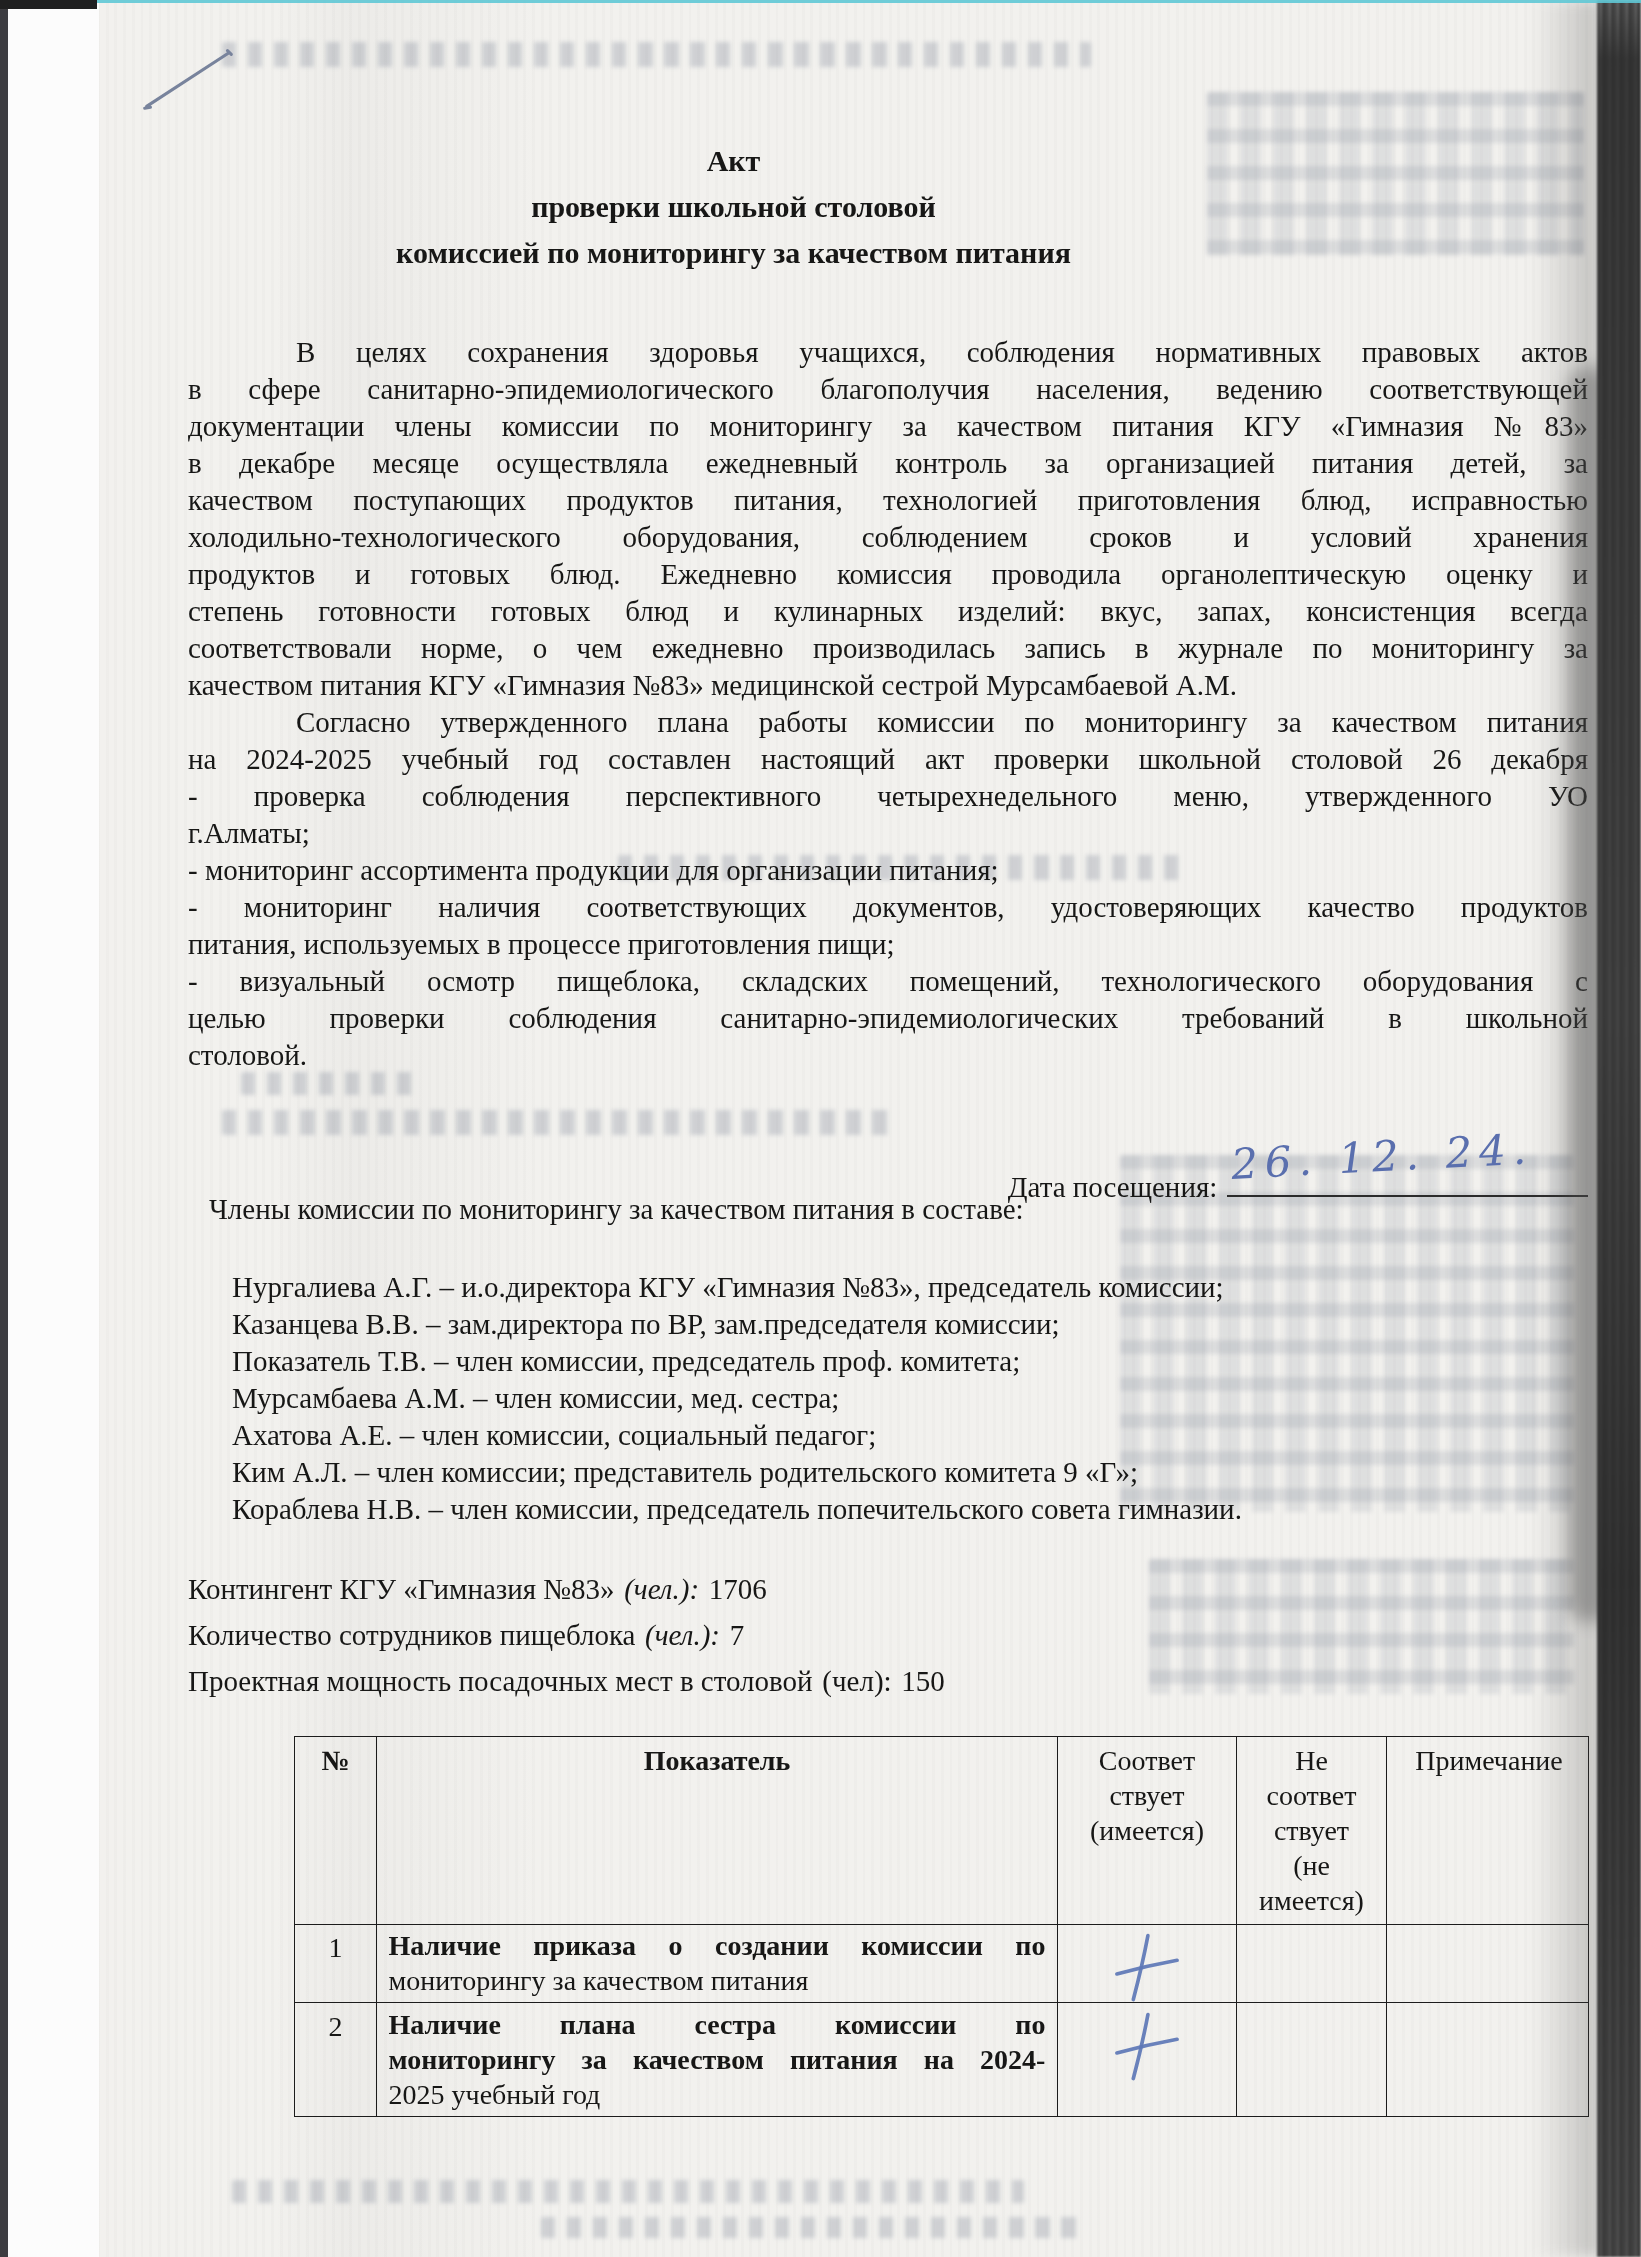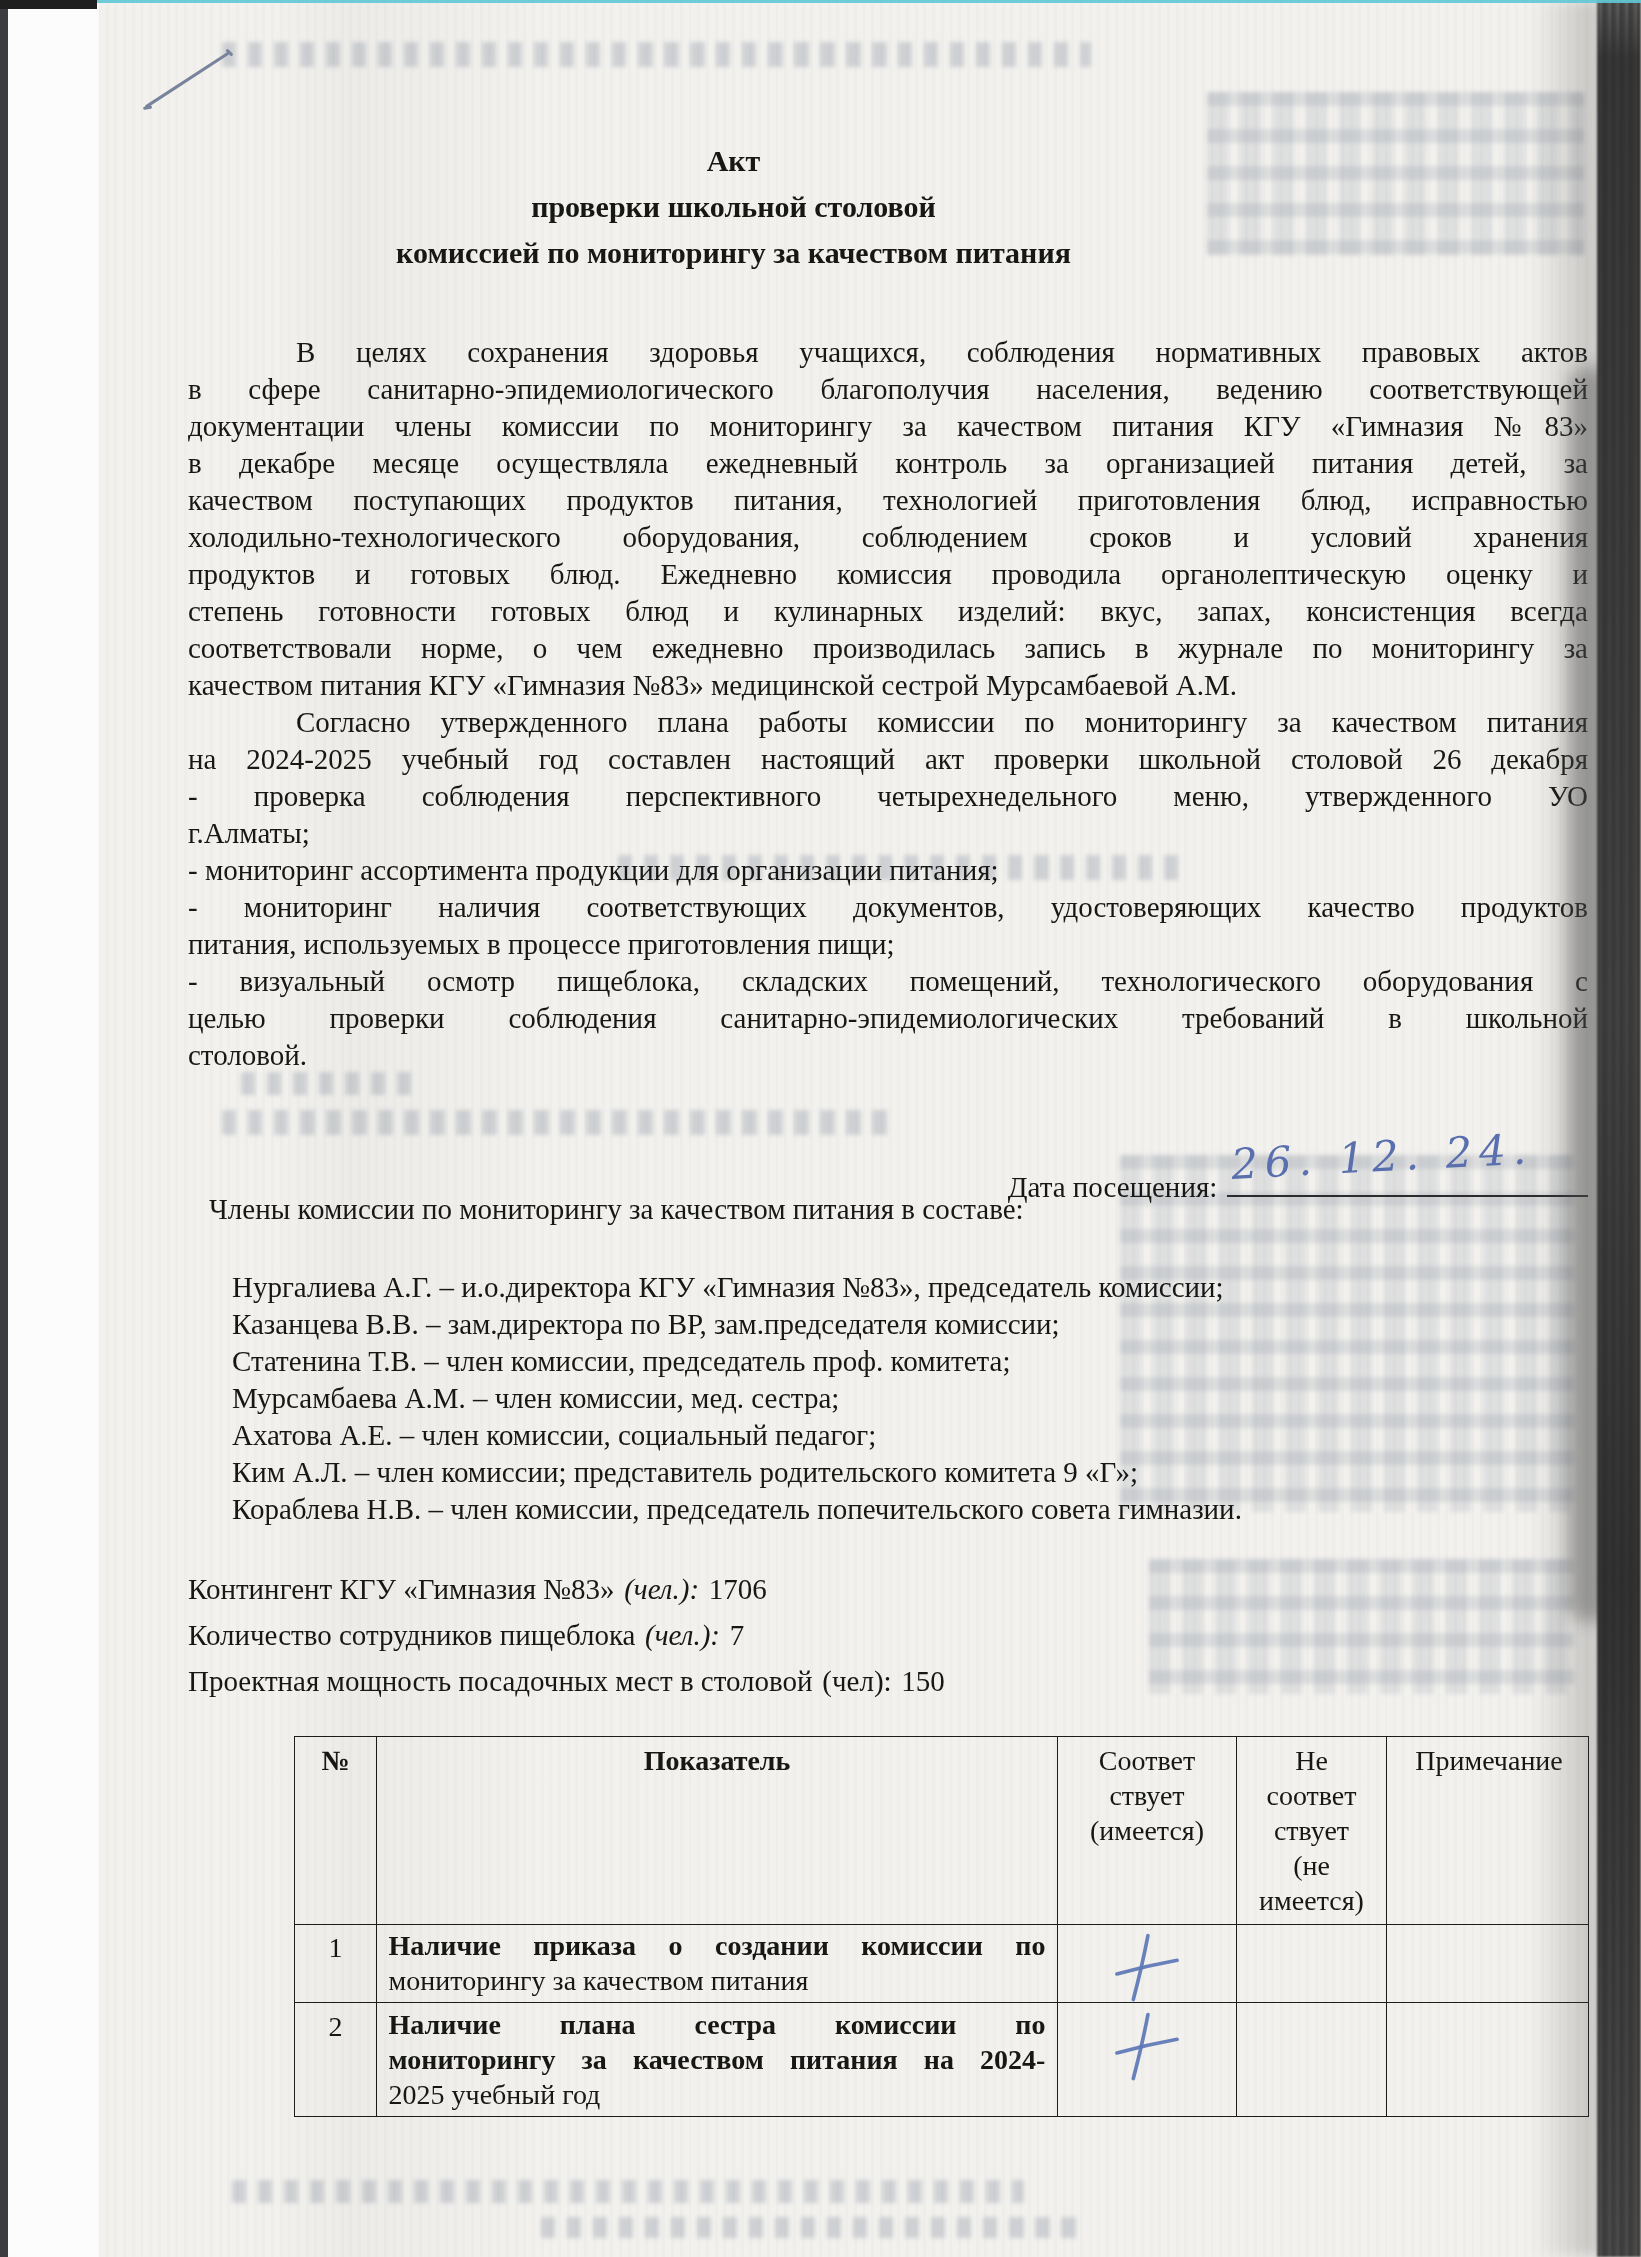--- a/index.html
+++ b/index.html
@@ -128,21 +128,21 @@
 
     <div class="date-row">
       <span>Дата посещения:</span><span class="hw-line"><span class="hw-text">26. 12. 24.</span></span>
     </div>
 
     <div class="members-intro">Члены комиссии по мониторингу за качеством питания в составе:</div>
 
     <div id="members" class="members">
         <div class="mline">Нургалиева А.Г. – и.о.директора КГУ «Гимназия №83», председатель комиссии;</div>
         <div class="mline">Казанцева В.В. – зам.директора по ВР, зам.председателя комиссии;</div>
-        <div class="mline">Статенина Т.В. – член комиссии, председатель проф. комитета;</div>
+        <div class="mline">Показатель Т.В. – член комиссии, председатель проф. комитета;</div>
         <div class="mline">Мурсамбаева А.М. – член комиссии, мед. сестра;</div>
         <div class="mline">Ахатова А.Е. – член комиссии, социальный педагог;</div>
         <div class="mline">Ким А.Л. – член комиссии; представитель родительского комитета 9 «Г»;</div>
         <div class="mline">Кораблева Н.В. – член комиссии, председатель попечительского совета гимназии.</div>
       </div>
 
     <div class="stats">
       <div class="sline">
         <span>Контингент КГУ «Гимназия №83»</span><span class="unit it">(чел.):</span><span>1706</span>
       </div>

